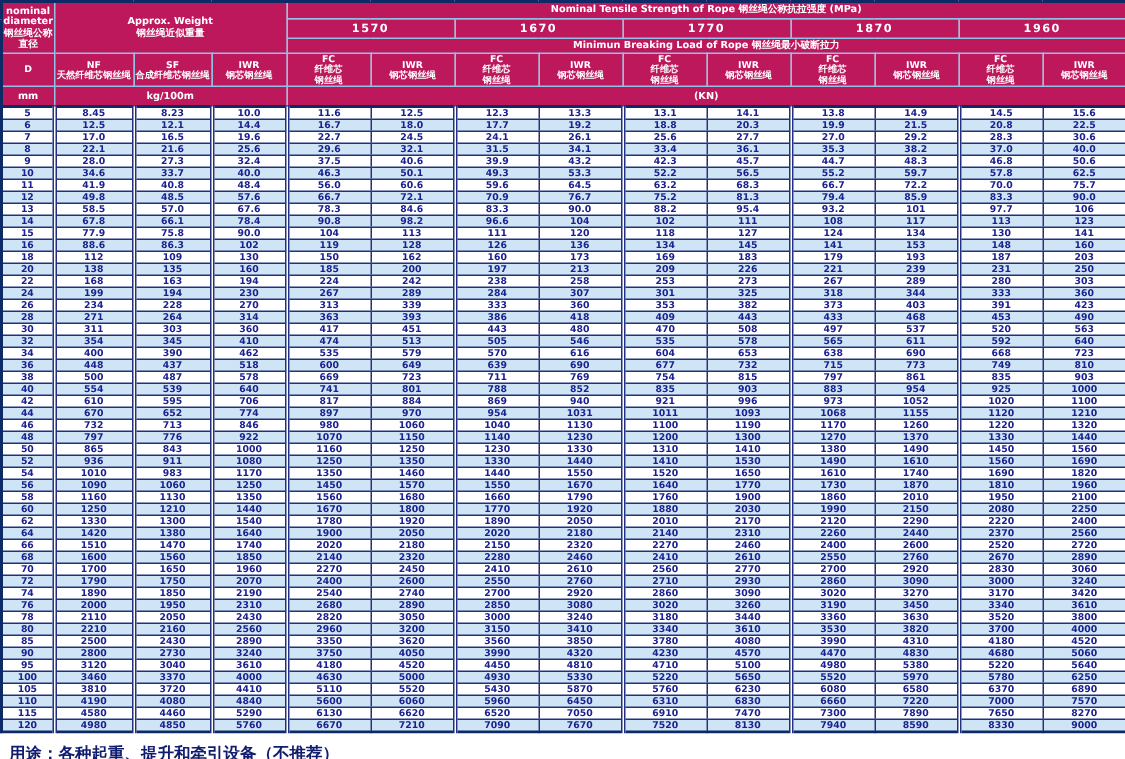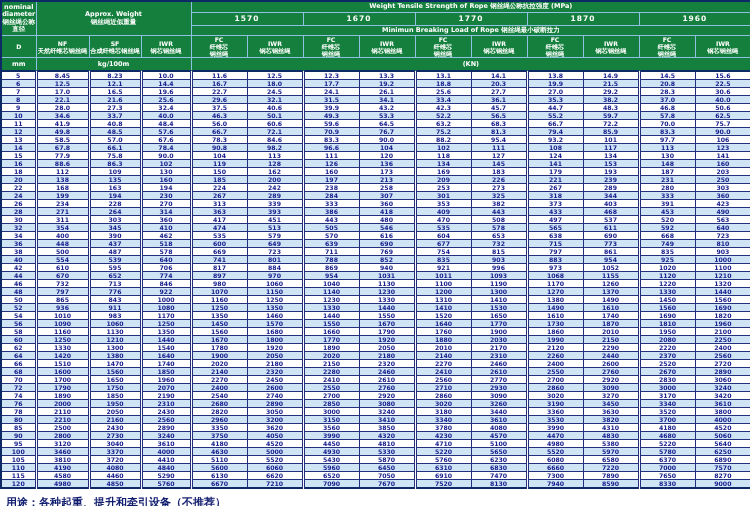--- a/index.html
+++ b/index.html
@@ -7,21 +7,21 @@
     width:750px;height:506px;box-sizing:border-box;
     font-family:"DejaVu Sans","Liberation Sans",sans-serif;
     background:#ffffff;overflow:hidden;
   }
   table.spec{
     width:750px;border-collapse:collapse;table-layout:fixed;
     border:2px solid #0e2a66;
   }
   
   thead td{
-    background:#15803d;color:#ffffff;text-align:center;vertical-align:middle;
+    background:#be185d;color:#ffffff;text-align:center;vertical-align:middle;
     font-weight:bold;padding:0;white-space:pre-line;
     border:1px solid #8fc0e6;line-height:1.15;
   }
   tr.hr1 td{height:10px;font-size:6.5px;}
   tr.hr2 td{height:12px;font-size:7.5px;letter-spacing:1px;}
   tr.hr3 td{height:9px;font-size:6.5px;}
   tr.hr4 td{height:20px;font-size:6.2px;}
   tr.hr5 td{height:12px;font-size:6.5px;}
   thead tr.hr5 td{border-bottom:2px solid #0e2a66;}
   
@@ -64,21 +64,21 @@
       <col style="width:56px">
         <col style="width:56px">
     </colgroup>
     <thead>
       <tr class="hr1">
         <td rowspan="3">nominal
 diameter
 钢丝绳公称直径</td>
         <td rowspan="3" colspan="3">Approx. Weight
 钢丝绳近似重量</td>
-        <td colspan="10">Weight Tensile Strength of Rope 钢丝绳公称抗拉强度 (MPa)</td>
+        <td colspan="10">Nominal Tensile Strength of Rope 钢丝绳公称抗拉强度 (MPa)</td>
       </tr>
       <tr class="hr2">
         <td colspan="2">1570</td>
         <td colspan="2">1670</td>
         <td colspan="2">1770</td>
         <td colspan="2">1870</td>
         <td colspan="2">1960</td>
       </tr>
       <tr class="hr3">
         <td colspan="10">Minimun Breaking Load of Rope 钢丝绳最小破断拉力</td>

